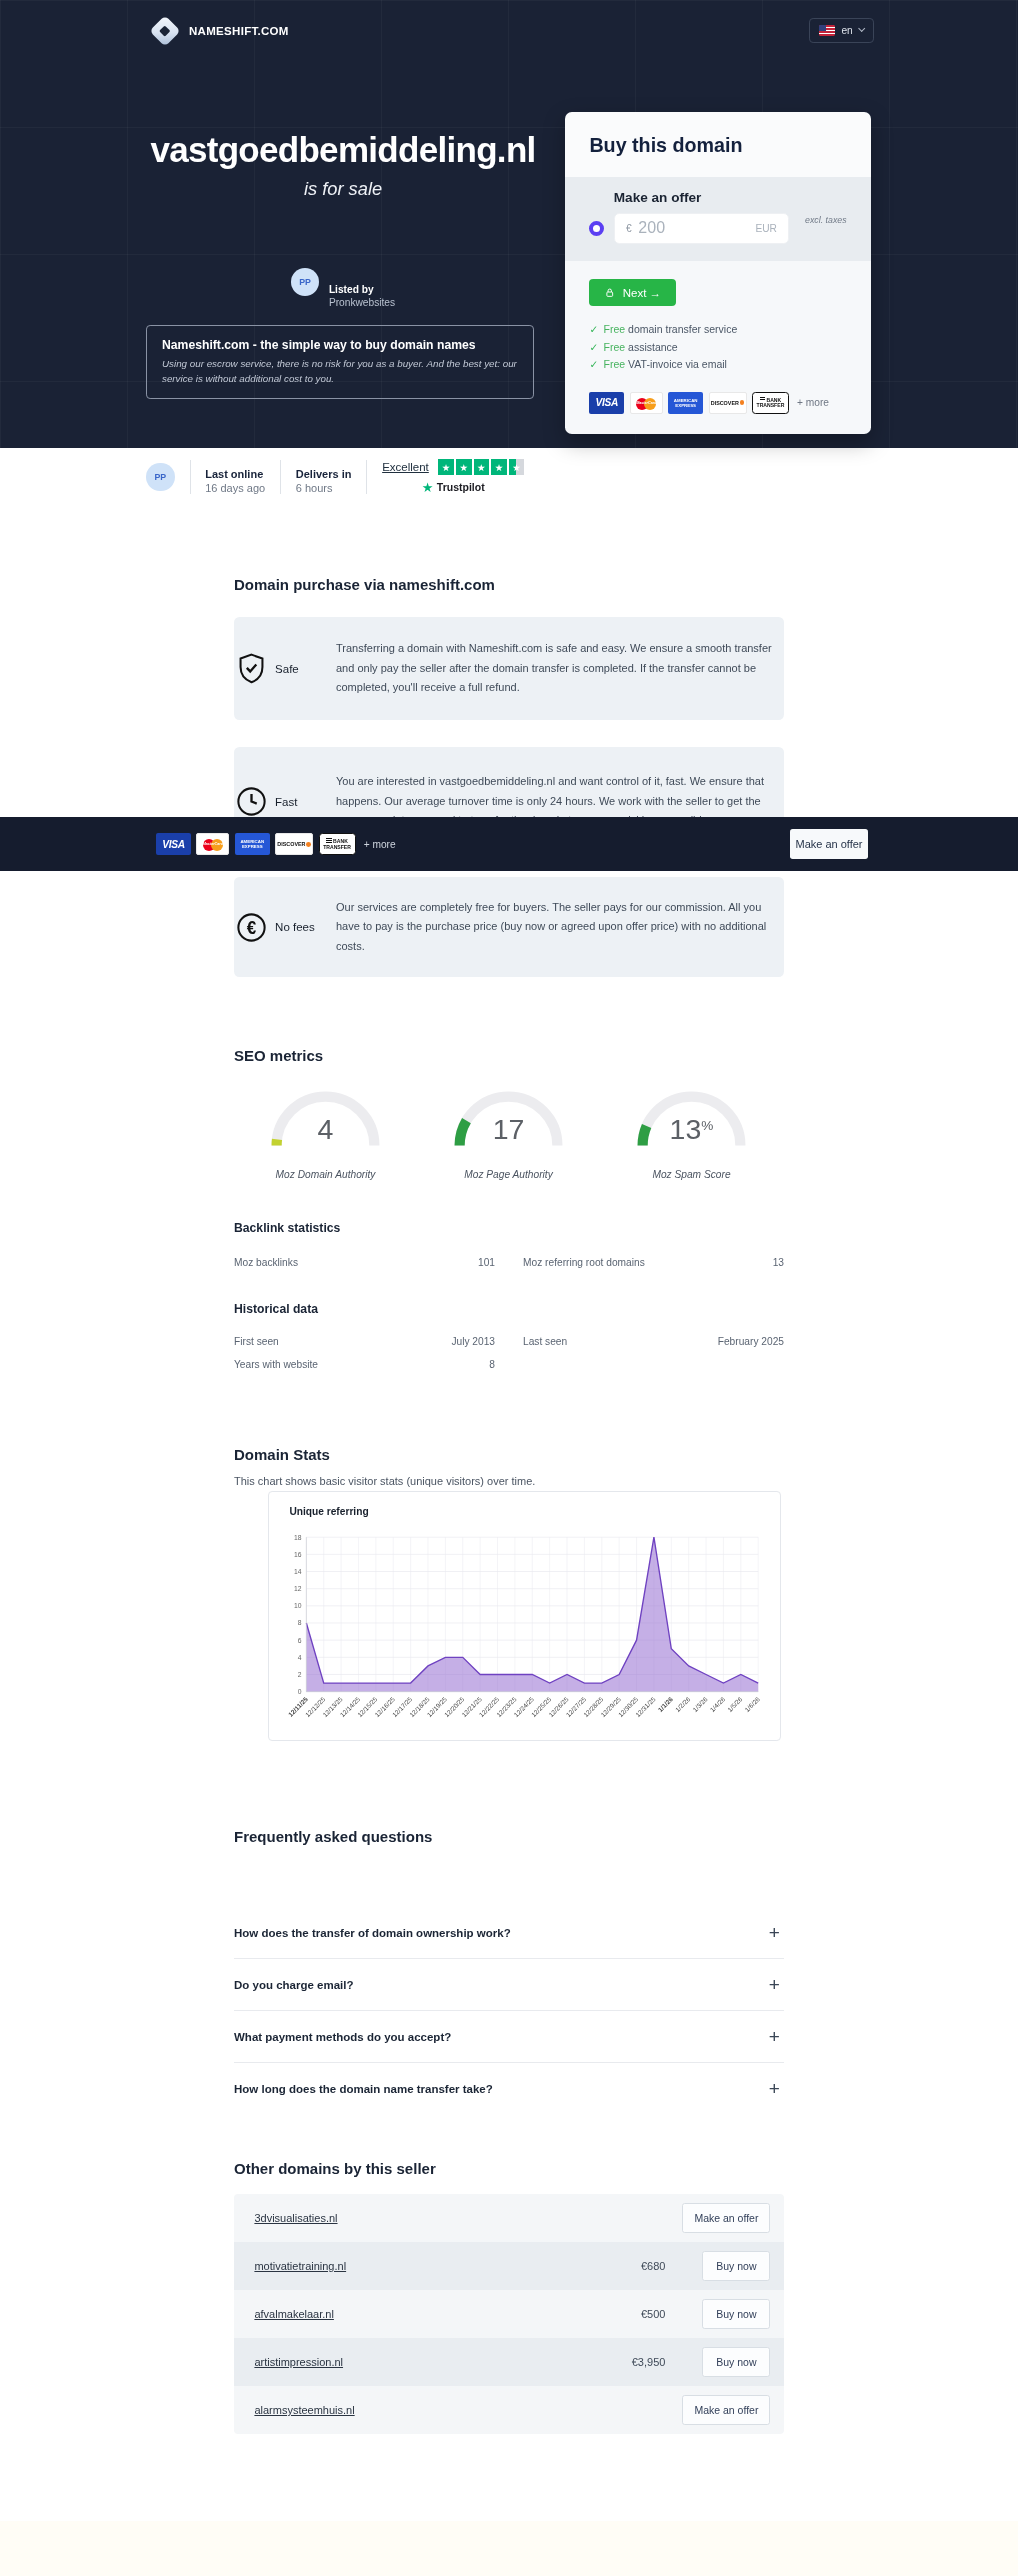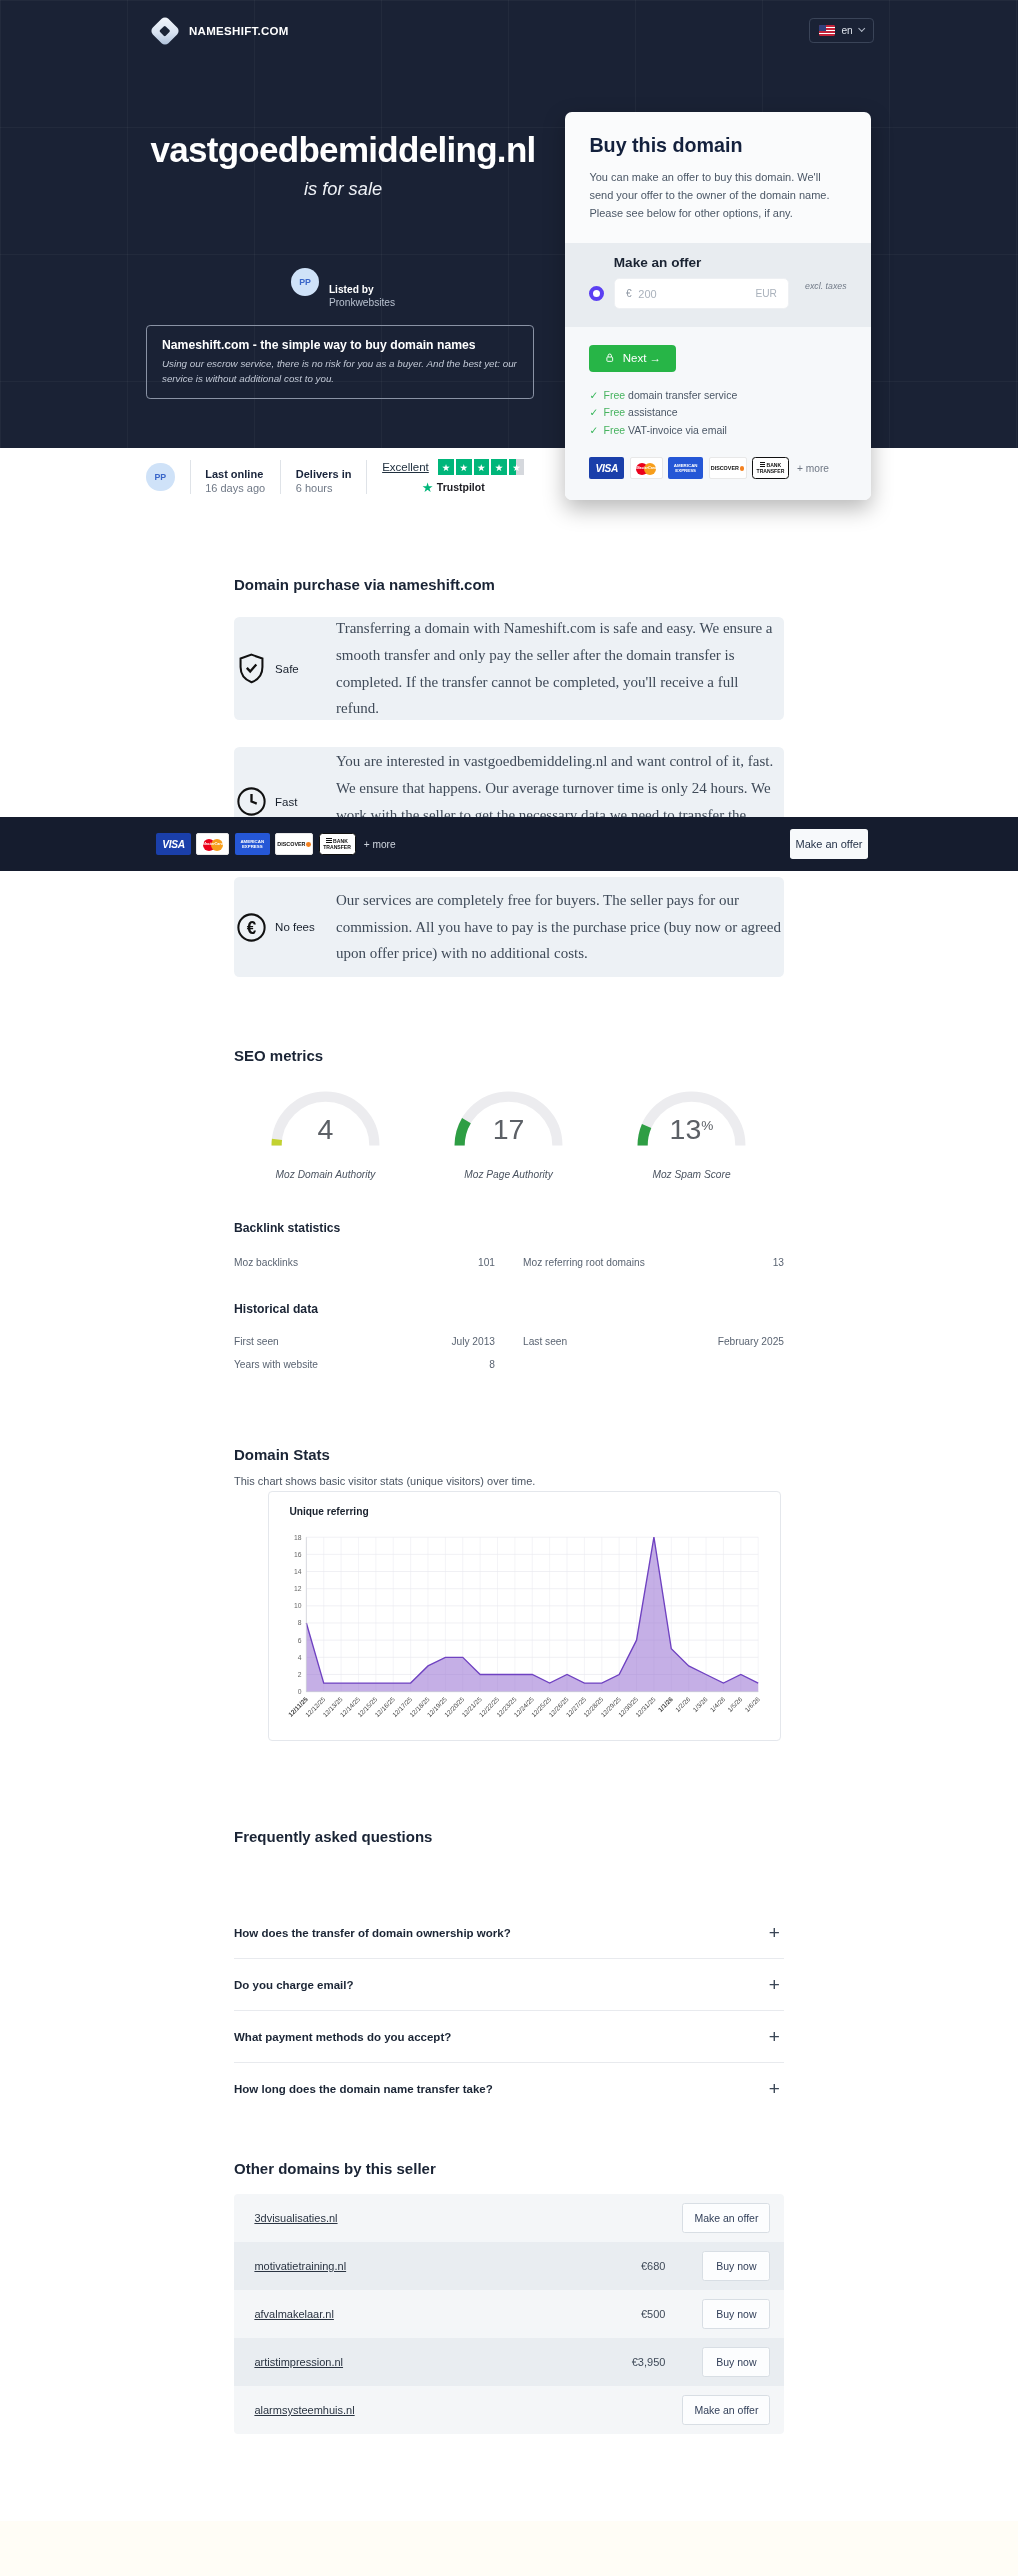--- a/index.html
+++ b/index.html
@@ -44,21 +44,21 @@
     box-shadow:0 8.1px 22px rgba(0,0,0,.28); z-index:4; }
   .bc-top { background:#fafbfc; padding:22px 24.4px 20.4px; }
   .bc-title { font-size:19.7px; font-weight:bold; color:#14213d; }
   .bc-desc { font-size:11px; color:#4b5766; line-height:1.62; margin-top:12.2px; }
   .bc-offer { background:#e8ecf0; padding:12.2px 24.4px 17.7px; position:relative; }
   .bc-offer-title { font-size:13.6px; font-weight:bold; color:#1a2332; margin-left:24.4px; }
   .offer-row { display:flex; align-items:flex-start; margin-top:8.1px; }
   .radio { width:15px; height:15px; border-radius:50%; border:4.8px solid #5b3ff2; background:#fff; margin-top:8.1px; cursor:pointer; flex:none; }
   .amount-box { display:flex; align-items:center; background:#fff; border:0.7px solid #eef0f3; border-radius:5.4px; height:31px; width:175px; padding:0 11px; margin-left:9.5px; }
   .cur-sym { color:#8e97a3; font-size:10.2px; margin-right:6.8px; }
-  .amount-box input { border:none; outline:none; flex:1; min-width:0; font-size:11px; color:#333; font-family:inherit; }
+  .amount-box input { border:none; outline:none; flex:1; min-width:0; font-size:16px; color:#333; font-family:inherit; }
   .amount-box input::placeholder { color:#aab2bc; }
   .cur-code { color:#aab2bc; font-size:10.2px; }
   .tax-note { margin-left:auto; font-size:8.8px; font-style:italic; color:#717a87; margin-top:2.7px; }
   .bc-bottom { background:#f6f8fa; padding:17.7px 24.4px 20.4px; }
   .next-btn { display:inline-flex; align-items:center; gap:6.8px; background:#27b547; color:#fff; font-size:11.5px;
     padding:7.5px 15px; border:none; border-radius:4.1px; cursor:pointer; font-family:inherit; }
   .checklist { margin-top:15px; }
   .check-item { font-size:10.5px; line-height:17.7px; color:#4b5766; }
   .check-mark { color:#35b558; margin-right:5.4px; }
   .free { color:#47b35f; }
@@ -93,21 +93,21 @@
   .tp-logo { display:flex; align-items:center; gap:3.4px; cursor:pointer; }
   .tp-logo-star { color:#00b67a; font-size:13px; }
   .tp-logo-name { font-size:10.5px; font-weight:bold; color:#1b1b21; }
 
   
   .h2 { position:absolute; left:234px; font-size:15px; font-weight:bold; color:#1a2435; }
   .h3 { position:absolute; left:234px; font-size:12.2px; font-weight:bold; color:#1a2435; }
   .feature { position:absolute; left:234px; width:550px; background:#edf1f5; border-radius:5.4px; display:flex; align-items:center; z-index:1; }
   .f-icon-col { width:102px; flex:none; display:flex; align-items:center; gap:6.1px; }
   .f-label { font-size:11.5px; color:#18202c; }
-  .f-text { flex:1; font-size:15px; color:#3f4a58; line-height:1.78;font-family:Liberation Serif, serif; }
+  .f-text { flex:1; font-size:11px; color:#3f4a58; line-height:1.78; }
   .f-svg { width:35px; height:35px; stroke:#111; fill:none; stroke-width:1.5; }
 
   
   .sticky-bar { position:absolute; left:0; top:817px; width:1018px; height:54px; background:#151c2e; z-index:5; }
   .sb-pay { position:absolute; left:156px; top:16.3px; display:flex; align-items:center; gap:5.4px; }
   .sb-more { font-size:10.2px; color:#cfd5de; margin-left:2.7px; }
   .sb-cta { position:absolute; left:790px; top:12.2px; width:78px; height:30px; background:#f7f9fb; border:none; border-radius:2.7px;
     color:#27344a; font-size:11px; cursor:pointer; font-family:inherit; }
 
   
@@ -180,21 +180,20 @@
     </div>
     <div class="info-box">
       <div class="info-title">Nameshift.com - the simple way to buy domain names</div>
       <div class="info-text">Using our escrow service, there is no risk for you as a buyer. And the best yet: our service is without additional cost to you.</div>
     </div>
   </header>
 
   <aside class="buy-card">
     <div class="bc-top">
       <div class="bc-title">Buy this domain</div>
-      <div class="bc-desc">You can make an offer to buy this domain. We'll send your offer to the owner of the domain name. Please see below for other options, if any.</div>
     </div>
     <div class="bc-offer">
       <div class="bc-offer-title">Make an offer</div>
       <div class="offer-row">
         <span class="radio"></span>
         <div class="amount-box">
           <span class="cur-sym">€</span>
           <input type="text" placeholder="200" style="">
           <span class="cur-code">EUR</span>
         </div>

